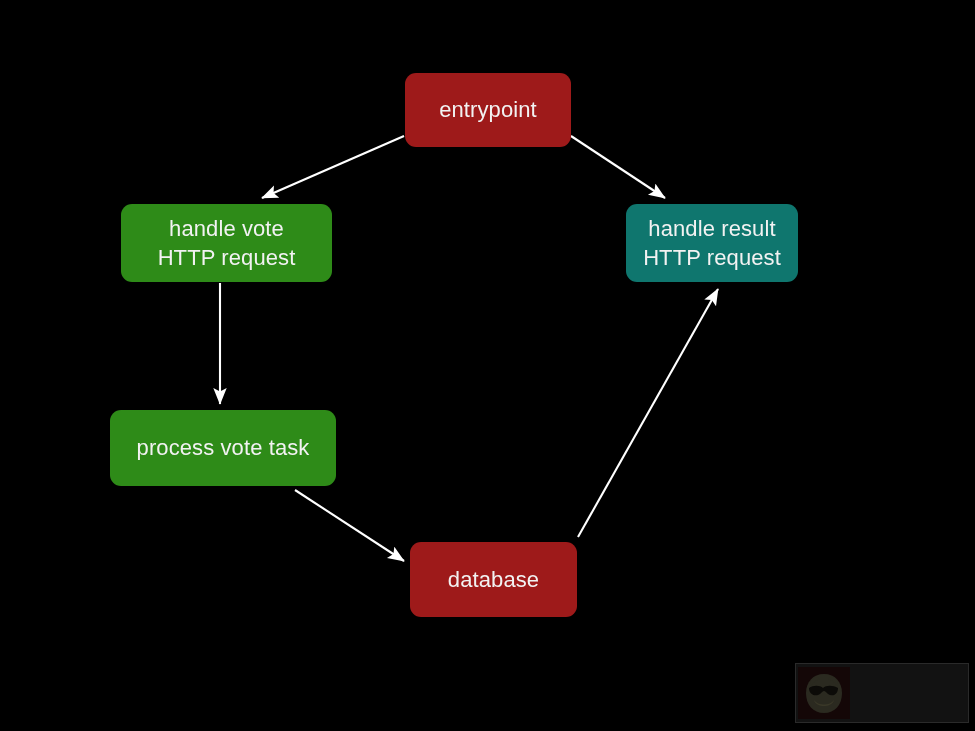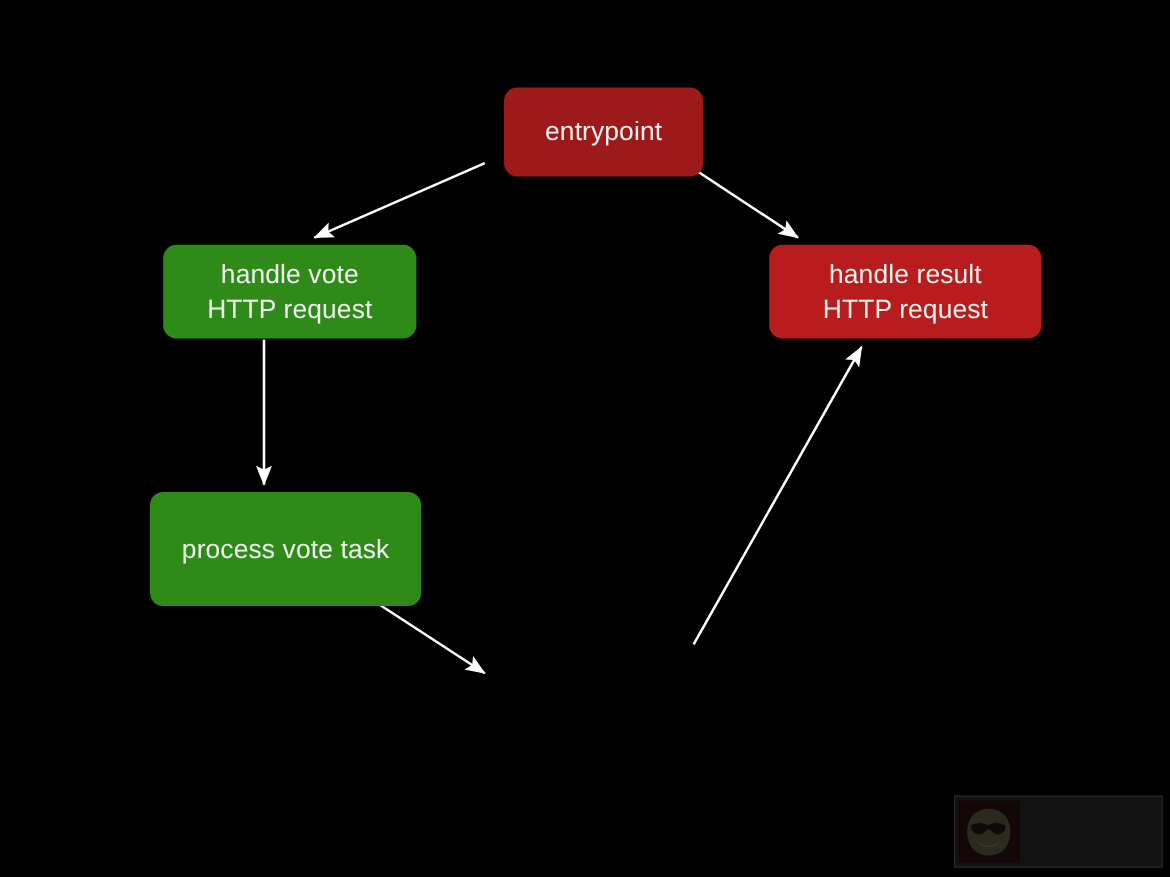--- a/index.html
+++ b/index.html
@@ -37,40 +37,39 @@
     border-radius: 11px;
     color: #f2f2f2;
     font-family: "Liberation Sans", sans-serif;
     font-size: 22px;
     line-height: 1.32;
     letter-spacing: 0.1px;
     box-sizing: border-box;
     padding: 2px 6px;
     white-space: pre-line;
     user-select: none;
-    margin-left: 15px;
   }
   .node-label {
     display: block;
     white-space: pre-line;
   }
   #node-entrypoint {
     left: 405px; top: 73px; width: 166px; height: 74px;
     background: #9e1a1a;
   }
   #node-handle-vote {
     left: 121px; top: 204px; width: 211px; height: 78px;
     background: #2e8b18;
   }
   #node-handle-result {
-    left: 626px; top: 204px; width: 227px; height: 78px;
-    background: #b91c1c;
+    left: 626px; top: 204px; width: 172px; height: 78px;
+    background: #0f766e;
   }
   #node-process-vote {
-    left: 110px; top: 410px; width: 226px; height: 95px;
+    left: 110px; top: 410px; width: 226px; height: 76px;
     background: #2e8b18;
   }
   #node-database {
     left: 410px; top: 542px; width: 167px; height: 75px;
     background: #9e1a1a;
   }
   #watermark {
     position: absolute;
     left: 795px; top: 663px;
     width: 174px; height: 60px;
@@ -121,20 +120,23 @@
 
   <div class="node" id="node-handle-result">
     <span class="node-label">handle result
 HTTP request</span>
   </div>
 
   <div class="node" id="node-process-vote">
     <span class="node-label">process vote task</span>
   </div>
 
+  <div class="node" id="node-database">
+    <span class="node-label">database</span>
+  </div>
 
   <div id="watermark">
     <svg id="watermark-avatar" viewBox="0 0 52 52">
       <rect x="0" y="0" width="52" height="52" fill="#140707"></rect>
       <path d="M26 7 C15 7 8 15 8 26 C8 38 15 46 26 46 C37 46 44 38 44 26 C44 15 37 7 26 7 Z" fill="#2b2a20"></path>
       <path d="M12 16 C14 10 19 8 22 12 C18 13 15 15 13 19 Z" fill="#2b2a20"></path>
       <path d="M40 16 C38 10 33 8 30 12 C34 13 37 15 39 19 Z" fill="#2b2a20"></path>
       <path d="M11 21 C15 18 22 18 25 21 C28 18 35 18 40 21 C40 28 34 30 30 27 C28 25 27 24 26 24
                C25 24 24 25 22 27 C18 30 11 28 11 21 Z" fill="#0c0b08"></path>
       <path d="M16 33 C20 39 32 39 36 33 C34 41 18 41 16 33 Z" fill="#3a3828"></path>

